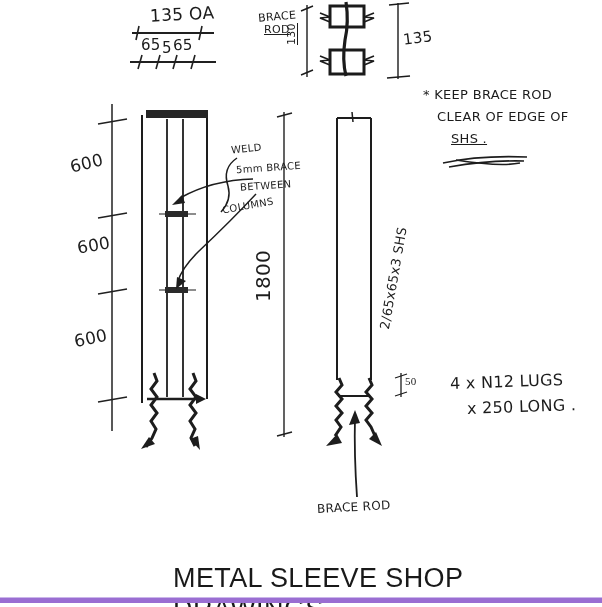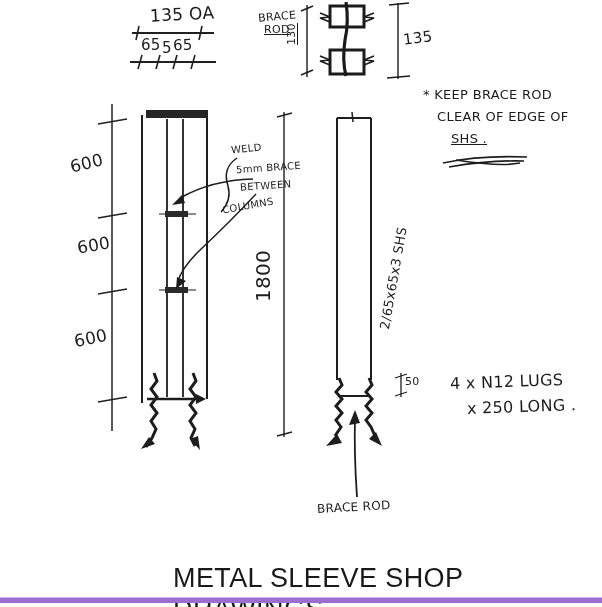--- a/index.html
+++ b/index.html
@@ -135,21 +135,21 @@
 
   <div class="hw" style="left:231px;top:144px;font-size:10px;transform:rotate(-6deg);">WELD</div>
   <div class="hw" style="left:236px;top:163px;font-size:10px;transform:rotate(-4deg);">5mm BRACE</div>
   <div class="hw" style="left:240px;top:181px;font-size:10px;transform:rotate(-4deg);">BETWEEN</div>
   <div class="hw" style="left:222px;top:201px;font-size:10px;transform:rotate(-10deg);">COLUMNS</div>
 
   <div class="hw rot90" style="left:253px;top:302px;font-size:20px;">1800</div>
 
   <div class="hw" style="left:378px;top:328px;font-size:13px;transform:rotate(-80deg);transform-origin:0 0;">2/65x65x3 SHS</div>
 
-  <div class="hw" style="left:405px;top:376px;font-size:11px;">50</div>
+  <div class="hw" style="left:405px;top:376px;font-size:11px;font-family:Liberation Serif, serif;">50</div>
 
   <div class="hw" style="left:450px;top:374px;font-size:16px;transform:rotate(-2deg);">4 x N12 LUGS</div>
   <div class="hw" style="left:467px;top:399px;font-size:16px;transform:rotate(-2deg);">x 250 LONG .</div>
 
   <div class="hw" style="left:317px;top:501px;font-size:12px;transform:rotate(-3deg);">BRACE ROD</div>
 
   <div class="title" style="left:139px;top:563px;">METAL SLEEVE SHOP DRAWINGS</div>
 
   <div class="bottom-bar" style="background: rgb(154, 110, 210);"></div>
 

